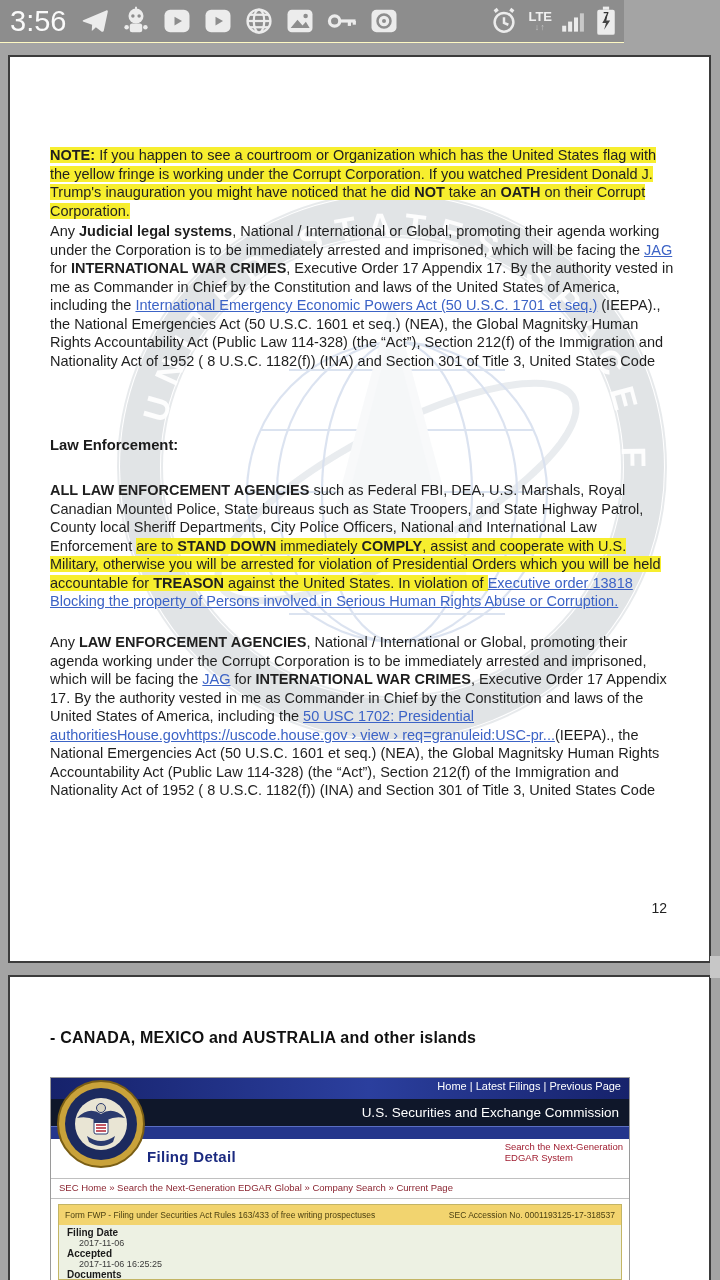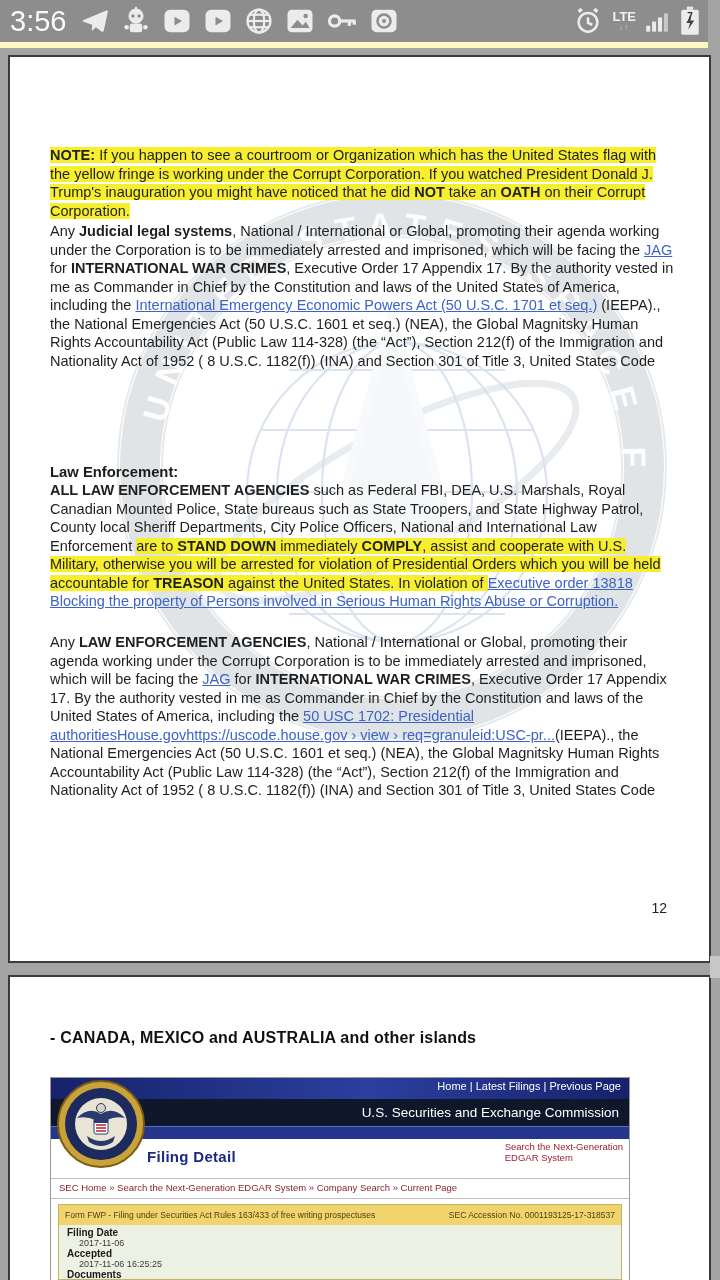--- a/index.html
+++ b/index.html
@@ -2,22 +2,22 @@
 <html><head>
 <meta charset="utf-8">
 <style>
   html,body{margin:0;padding:0;}
   body{
     width:720px;height:1280px;position:relative;overflow:hidden;
     background:#a4a4a4;font-family:"Liberation Sans",sans-serif;
   }
   
   .status-bar{
-    position:absolute;top:0;left:0;width:708px;height:42px;background:#8d8d8d;
-    display:flex;align-items:center;color:#f3f3f3;z-index:10;border-bottom:6px solid #fef9c3;
+    position:absolute;top:0;left:0;width:624px;height:42px;background:#8d8d8d;
+    display:flex;align-items:center;color:#f3f3f3;z-index:10;border-bottom:1px solid #fef9c3;
   }
   .sb-time{font-size:29px;margin:0 14px 0 10px;color:#fafafa;}
   .sb-left,.sb-right{display:flex;align-items:center;gap:11px;}
   .sb-right{margin-left:auto;margin-right:8px;gap:9px;justify-content:space-between;}
   .sb-ic{display:block;}
   .lte-wrap{display:flex;flex-direction:column;align-items:center;line-height:1;}
   .lte-txt{font-size:13px;font-weight:bold;color:#f0f0f0;}
   .lte-arrows{font-size:9px;color:#c4c4c4;letter-spacing:1px;}
   
   .page{
@@ -167,21 +167,21 @@
       <text font-size="34" font-weight="bold" fill="#ffffff" letter-spacing="13" opacity="0.95">
         <textPath href="#wmring" startOffset="6%">UNITED STATES SPACE FORCE</textPath>
       </text>
     </g>
   </svg>
 
   <div class="para" style="top:89px"><span class="b hl">NOTE:</span><span class="hl"> If you happen to see a courtroom or Organization which has the United States flag with the yellow fringe is working under the Corrupt Corporation. If you watched President Donald J. Trump's inauguration you might have noticed that he did </span><span class="b hl">NOT</span><span class="hl"> take an </span><span class="b hl">OATH</span><span class="hl"> on their Corrupt Corporation.</span></div>
 
   <div class="para" style="top:165px"><span>Any </span><span class="b">Judicial legal systems</span><span>, National / International or Global, promoting their agenda working under the Corporation is to be immediately arrested and imprisoned, which will be facing the </span><span class="link">JAG</span><span> for </span><span class="b">INTERNATIONAL WAR CRIMES</span><span>, Executive Order 17 Appendix 17. By the authority vested in me as Commander in Chief by the Constitution and laws of the United States of America, including the </span><span class="link">International Emergency Economic Powers Act (50 U.S.C. 1701 et seq.)</span><span> (IEEPA)., the National Emergencies Act (50 U.S.C. 1601 et seq.) (NEA), the Global Magnitsky Human Rights Accountability Act (Public Law 114-328) (the “Act”), Section 212(f) of the Immigration and Nationality Act of 1952 ( 8 U.S.C. 1182(f)) (INA) and Section 301 of Title 3, United States Code</span></div>
 
-  <div class="doc-h" style="top:407px">Law Enforcement:</div>
+  <div class="doc-h" style="top:380px">Law Enforcement:</div>
 
   <div class="para" style="top:424px"><span class="b">ALL LAW ENFORCEMENT AGENCIES</span><span> such as Federal FBI, DEA, U.S. Marshals, Royal Canadian Mounted Police, State bureaus such as State Troopers, and State Highway Patrol, County local Sheriff Departments, City Police Officers, National and International Law Enforcement </span><span class="hl">are to </span><span class="b hl">STAND DOWN</span><span class="hl"> immediately </span><span class="b hl">COMPLY</span><span class="hl">,  assist and cooperate with U.S. Military, otherwise you will be arrested for violation of Presidential Orders which you will be held accountable for </span><span class="b hl">TREASON</span><span class="hl"> against the United States.  In violation of </span><span class="link">Executive order 13818 Blocking the property of Persons involved in Serious Human Rights Abuse or Corruption.</span></div>
 
   <div class="para" style="top:576px"><span>Any </span><span class="b">LAW ENFORCEMENT AGENCIES</span><span>, National / International or Global, promoting their agenda working under the Corrupt Corporation is to be immediately arrested and imprisoned, which will be facing the </span><span class="link">JAG</span><span> for </span><span class="b">INTERNATIONAL WAR CRIMES</span><span>, Executive Order 17 Appendix 17. By the authority vested in me as Commander in Chief by the Constitution and laws of the United States of America, including the </span><span class="link">50 USC 1702: Presidential authoritiesHouse.govhttps://uscode.house.gov › view › req=granuleid:USC-pr...</span><span>(IEEPA)., the National Emergencies Act (50 U.S.C. 1601 et seq.) (NEA), the Global Magnitsky Human Rights Accountability Act (Public Law 114-328) (the “Act”), Section 212(f) of the Immigration and Nationality Act of 1952 ( 8 U.S.C. 1182(f)) (INA) and Section 301 of Title 3, United States Code</span></div>
 
   <div class="pagenum">12</div>
 </div>
 
 <div class="page-gap-notch"></div>
 
@@ -205,21 +205,21 @@
       <path d="M30 56 Q44 66 58 56 L56 62 Q44 70 32 62Z" fill="#2a3a6e"></path>
     </svg>
 
     <div class="sec-filing-title">Filing Detail</div>
 
     <div class="sec-search">
       <div>Search the Next-Generation</div>
       <div>EDGAR System</div>
     </div>
 
-    <div class="sec-crumb">SEC Home » Search the Next-Generation EDGAR System » Company Search » Current Page</div>
+    <div class="sec-crumb">SEC Home » Search the Next-Generation EDGAR Global » Company Search » Current Page</div>
 
     <div class="filing-box">
       <div class="fb-head">
         <span>Form FWP - Filing under Securities Act Rules 163/433 of free writing prospectuses</span>
         <span>SEC Accession No. 0001193125-17-318537</span>
       </div>
       <div class="fb-body">
         <div class="fb-label">Filing Date</div>
         <div class="fb-val">2017-11-06</div>
         <div class="fb-label">Accepted</div>

